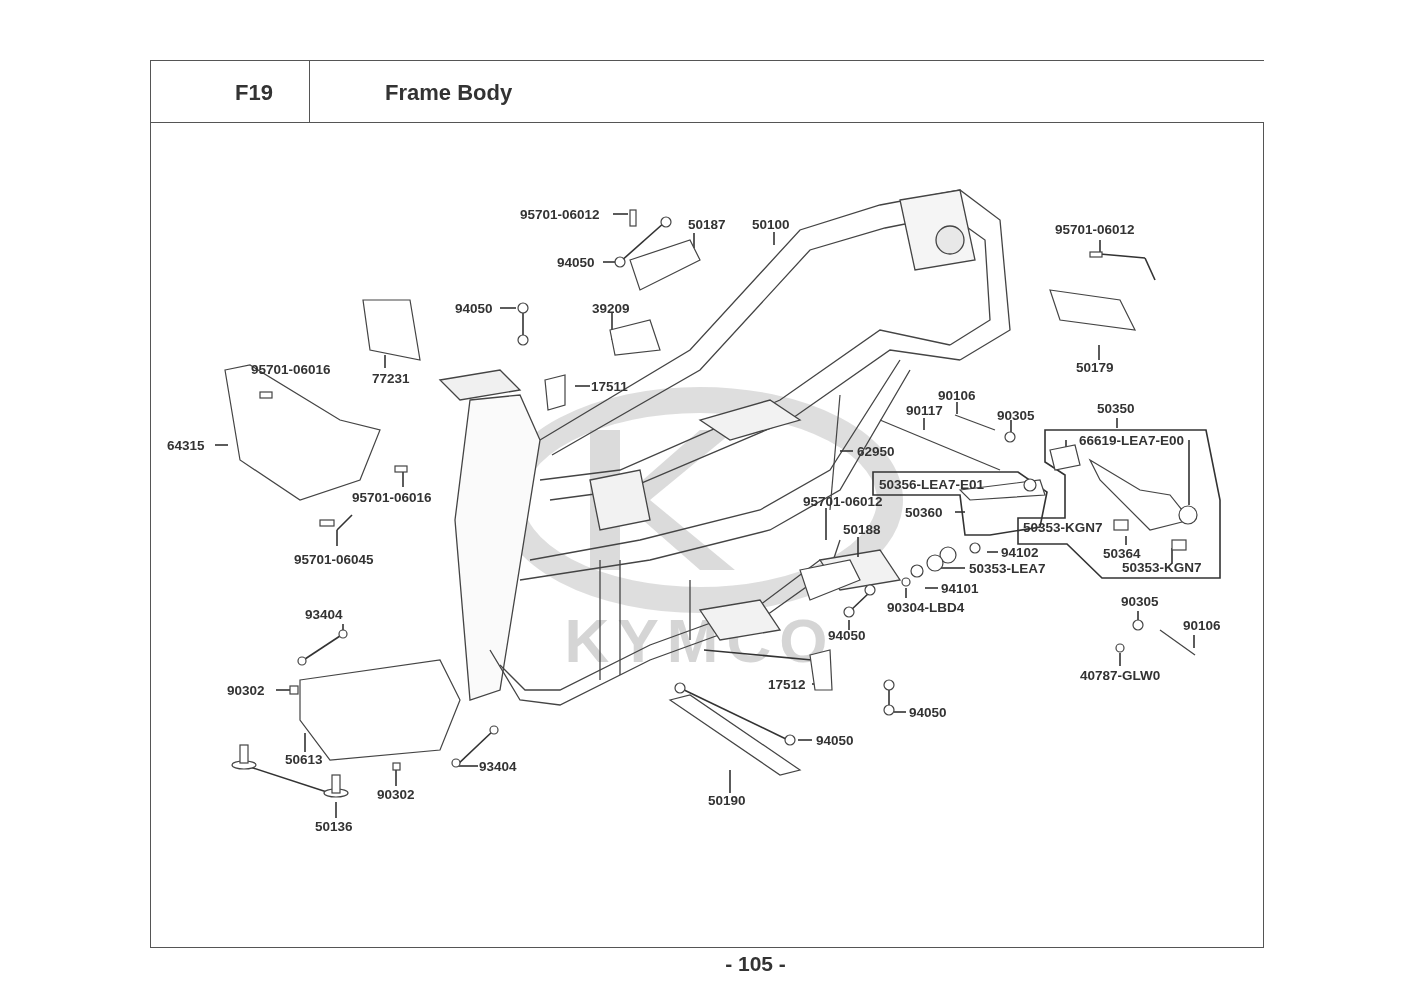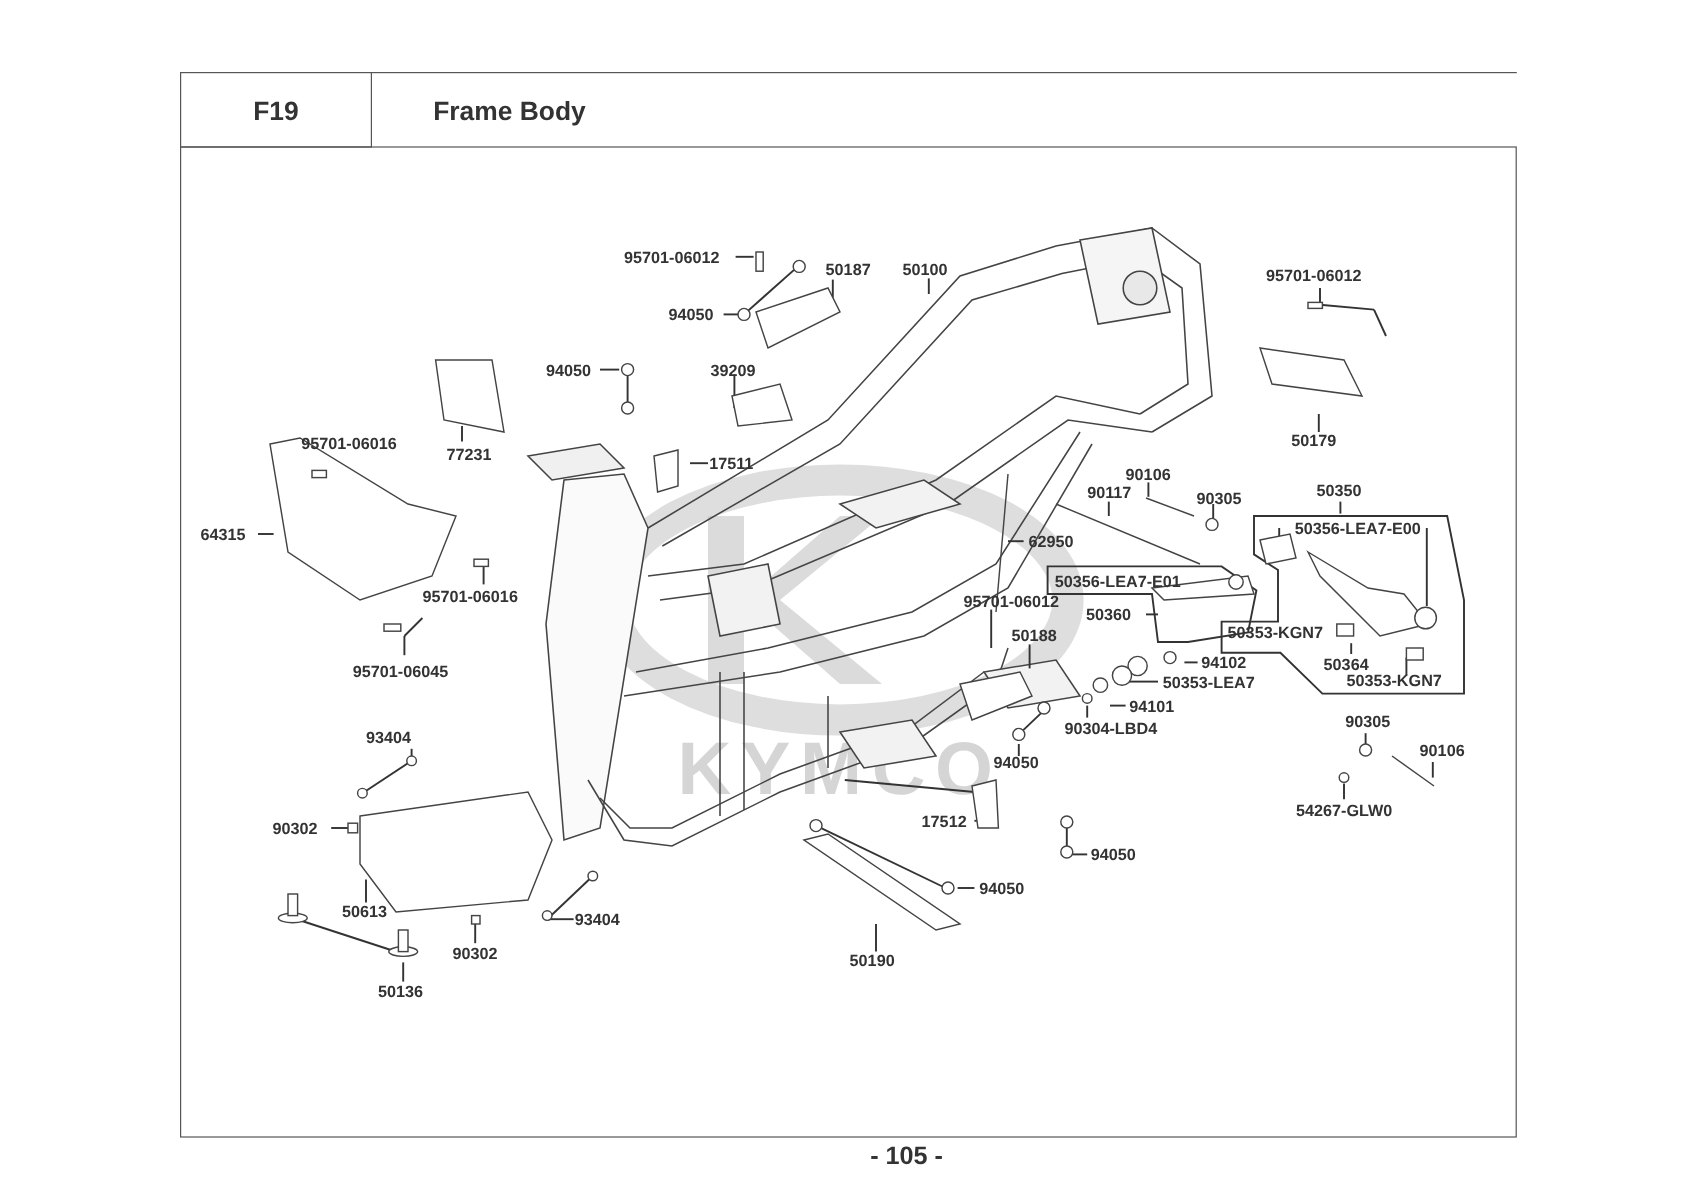--- a/index.html
+++ b/index.html
@@ -1,21 +1,21 @@
 <!DOCTYPE html>
 <html><head>
 <meta charset="utf-8">
 <style>
   html,body{margin:0;padding:0;background:#ffffff;}
   body{width:1415px;height:1000px;position:relative;overflow:hidden;font-family:"Liberation Sans",sans-serif;color:#333;}
   .hdr-box{position:absolute;border:1.5px solid #555;box-sizing:border-box;}
   #sec-box{left:150px;top:60px;width:160px;height:63px;}
   #title-box{left:309px;top:60px;width:955px;height:63px;border-left:none;border-right:none;border-top:1.5px solid #555;border-bottom:none;}
   #main-box{left:150px;top:122px;width:1114px;height:826px;}
-  .hdr-text{position:absolute;font-weight:bold;font-size:22px;color:#333;}
+  .hdr-text{position:absolute;font-weight:bold;font-size:22px;color:#333;margin-left:24px;}
   #sec-code{left:150px;top:80px;width:160px;text-align:center;}
   #sec-title{left:361px;top:80px;}
   #page-num{position:absolute;left:0;width:1415px;top:952px;text-align:center;font-weight:bold;font-size:21px;color:#333;padding-left:48px;}
   .lbl{position:absolute;font-weight:bold;font-size:13.5px;color:#333;white-space:nowrap;line-height:16px;}
   svg#drawing{position:absolute;left:0;top:0;}
   .wm{fill:#bdbdbd;opacity:0.55;}
 </style>
 </head>
 <body>
 
@@ -189,37 +189,37 @@
 <div class="lbl" style="left:167px;top:438px">64315</div>
 <div class="lbl" style="left:352px;top:490px">95701-06016</div>
 <div class="lbl" style="left:294px;top:552px">95701-06045</div>
 <div class="lbl" style="left:1055px;top:222px">95701-06012</div>
 <div class="lbl" style="left:1076px;top:360px">50179</div>
 <div class="lbl" style="left:938px;top:388px">90106</div>
 <div class="lbl" style="left:906px;top:403px">90117</div>
 <div class="lbl" style="left:997px;top:408px">90305</div>
 <div class="lbl" style="left:1097px;top:401px">50350</div>
 <div class="lbl" style="left:857px;top:444px">62950</div>
-<div class="lbl" style="left:1079px;top:433px">50356-LEA7-E00</div>
+<div class="lbl" style="left:1079px;top:433px">66619-LEA7-E00</div>
 <div class="lbl" style="left:879px;top:477px">50356-LEA7-E01</div>
 <div class="lbl" style="left:803px;top:494px">95701-06012</div>
 <div class="lbl" style="left:905px;top:505px">50360</div>
 <div class="lbl" style="left:1023px;top:520px">50353-KGN7</div>
 <div class="lbl" style="left:843px;top:522px">50188</div>
 <div class="lbl" style="left:1001px;top:545px">94102</div>
 <div class="lbl" style="left:1103px;top:546px">50364</div>
 <div class="lbl" style="left:969px;top:561px">50353-LEA7</div>
 <div class="lbl" style="left:1122px;top:560px">50353-KGN7</div>
 <div class="lbl" style="left:941px;top:581px">94101</div>
 <div class="lbl" style="left:887px;top:600px">90304-LBD4</div>
 <div class="lbl" style="left:828px;top:628px">94050</div>
 <div class="lbl" style="left:1121px;top:594px">90305</div>
 <div class="lbl" style="left:1183px;top:618px">90106</div>
 <div class="lbl" style="left:305px;top:607px">93404</div>
-<div class="lbl" style="left:1080px;top:668px">54267-GLW0</div>
+<div class="lbl" style="left:1080px;top:668px">40787-GLW0</div>
 <div class="lbl" style="left:768px;top:677px">17512</div>
 <div class="lbl" style="left:227px;top:683px">90302</div>
 <div class="lbl" style="left:909px;top:705px">94050</div>
 <div class="lbl" style="left:285px;top:752px">50613</div>
 <div class="lbl" style="left:816px;top:733px">94050</div>
 <div class="lbl" style="left:479px;top:759px">93404</div>
 <div class="lbl" style="left:377px;top:787px">90302</div>
 <div class="lbl" style="left:708px;top:793px">50190</div>
 <div class="lbl" style="left:315px;top:819px">50136</div>
 

